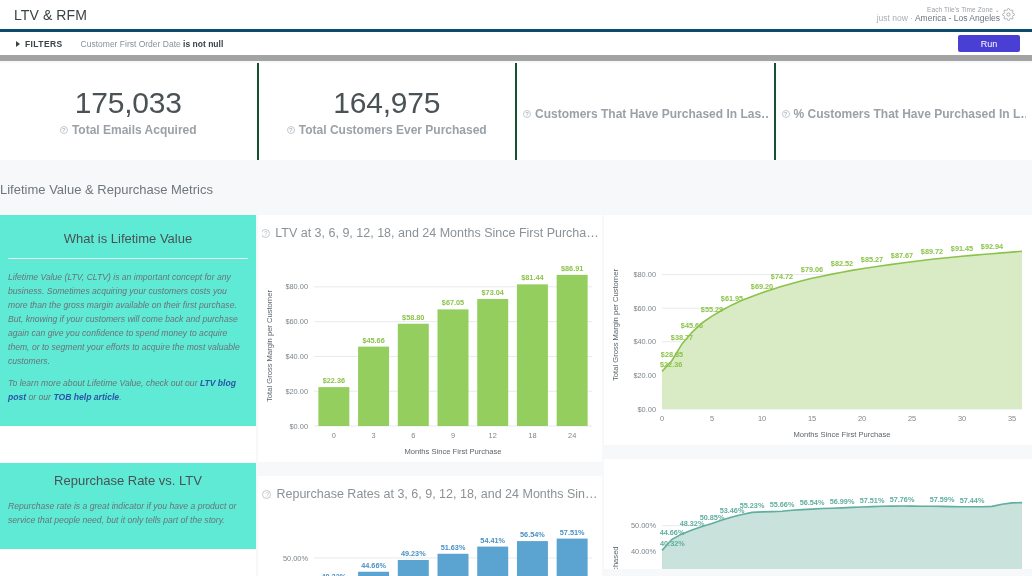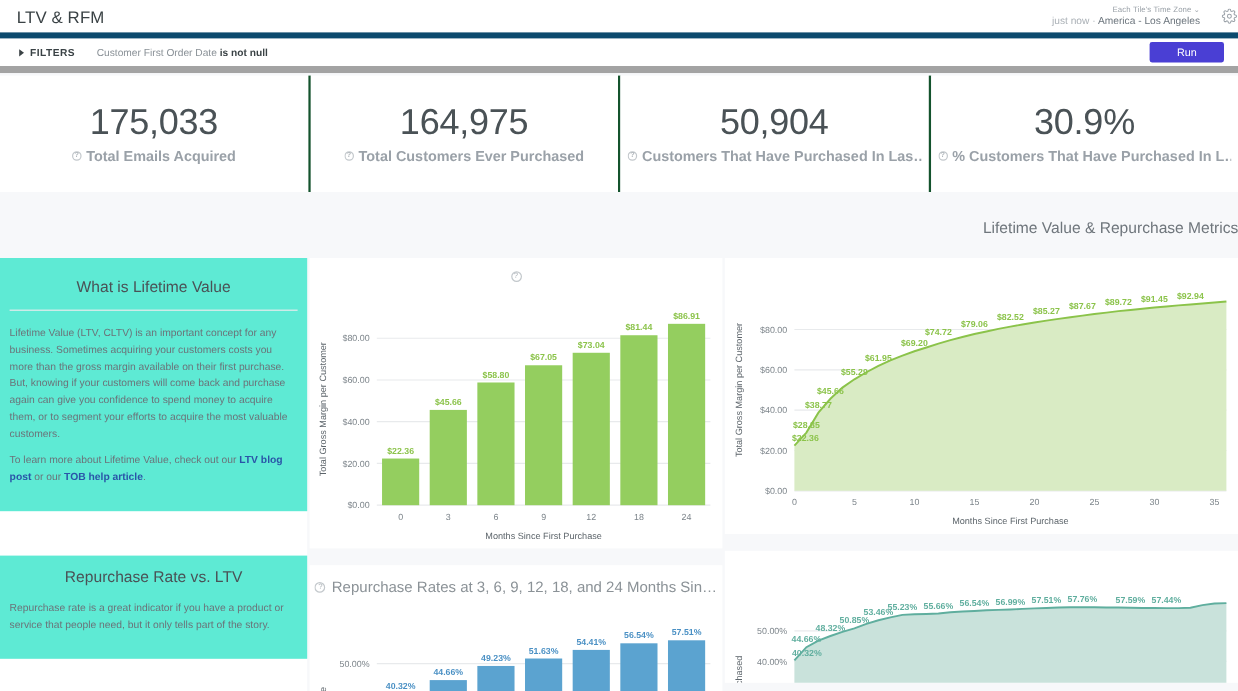--- a/index.html
+++ b/index.html
@@ -8,27 +8,27 @@
     font-family: "Liberation Sans", sans-serif;
     background: #f7f8fa;
     overflow: hidden;
     color: #3a4245;
   }
 
   
   .topbar {
     height: 32px; background: #fff;
     display: flex; align-items: center;
-    padding: 0 0 0 14px;
-    border-bottom: 5px solid #0c4a6e;
+    padding: 0 16px 0 14px;
+    border-bottom: 3px solid #0c4a6e;
     position: relative;
   }
   .dash-title { font-size: 14px; color: #3a4245; font-weight: 400; letter-spacing: .1px; }
   .topbar-right {
-    margin-left: auto; display: flex; align-items: flex-end; gap: 16px;
+    margin-left: auto; display: flex; align-items: flex-end; gap: 0;
   }
   .tz-block { text-align: right; line-height: 1.15; }
   .tz-top {
     font-size: 6.5px; color: #9aa1a8; letter-spacing: .1px;
   }
   .tz-caret { font-size: 6px; color: #9aa1a8; }
   .tz-bottom { font-size: 8.5px; color: #6c757d; }
   .tz-bottom .ago { color: #aab0b6; }
   .gear-btn {
     width: 16px; height: 16px; margin-bottom: 1px;
@@ -86,39 +86,40 @@
   }
   .qmark {
     width: 8px; height: 8px; border-radius: 50%;
     border: 1px solid #c3c8cc; color: #b0b6bb;
     font-size: 6px; line-height: 6px; text-align: center;
     flex: 0 0 auto;
   }
 
   
   .section-title {
-    text-align: right; font-size: 13px; color: #6f767c;
+    text-align: left; font-size: 13px; color: #6f767c;
     font-weight: 400; padding: 22px 0 18px 0;
   }
 
   
   .grid { display: flex; gap: 2px; padding: 0 0 0 0; }
   .col-text { width: 256px; flex: 0 0 256px; background: #fff; }
   .col-a { width: 344px; flex: 0 0 344px; }
   .col-b { flex: 1 1 auto; }
 
   .text-card { background: #5eead4; padding: 10px 8px 12px 8px; }
   .text-card h3 {
     text-align: center; font-size: 13px; font-weight: 400;
     color: #4a5256; padding: 6px 0 12px 0;
   }
   .hr { height: 1px; background: #e9ebed; margin: 0 0 12px 0; }
   .text-card p {
     font-size: 8.6px; line-height: 1.62; color: #6b7379;
     margin-bottom: 9px;
+    font-style: italic;
   }
   .text-card a { color: #2a55a8; font-weight: bold; text-decoration: none; }
 
   .chart-card { background: #fff; padding: 8px 4px 4px 4px; }
   .chart-title {
     text-align: center; font-size: 12.5px; color: #8b9297; font-weight: 400;
     display: flex; align-items: center; justify-content: center; gap: 5px;
     white-space: nowrap; overflow: hidden; padding: 3px 4px 0 4px;
   }
   .chart-title .qmark { width: 9px; height: 9px; font-size: 6.5px; line-height: 7px; }
@@ -177,28 +178,26 @@
     </div>
   </div>
   <div class="kpi-tile">
     <div class="kpi-value">164,975</div>
     <div class="kpi-label">
       <span class="qmark">?</span>
       <span>Total Customers Ever Purchased</span>
     </div>
   </div>
   <div class="kpi-tile">
-    <div class="kpi-value">50,904</div>
     <div class="kpi-label">
       <span class="qmark">?</span>
       <span>Customers That Have Purchased In Las…</span>
     </div>
   </div>
   <div class="kpi-tile">
-    <div class="kpi-value">30.9%</div>
     <div class="kpi-label">
       <span class="qmark">?</span>
       <span>% Customers That Have Purchased In L…</span>
     </div>
   </div>
 </div>
 
 <div class="section-title">Lifetime Value &amp; Repurchase Metrics</div>
 
 <div class="grid">
@@ -214,20 +213,21 @@
     <div class="text-card" style="padding-top:4px">
       <h3>Repurchase Rate vs. LTV</h3>
       <p>Repurchase rate is a great indicator if you have a product or service that people need, but it only tells part of the story.</p>
     </div>
   </div>
 
   <div class="col-a">
     <div class="chart-card">
       <div class="chart-title">
         <span class="qmark">?</span>
+        <span>LTV at 3, 6, 9, 12, 18, and 24 Months Since First Purcha…</span>
       </div>
       <svg id="svg-ltv-bar" width="336" height="218">
           <line x1="52" y1="186" x2="330" y2="186" class="gridline"></line>
           <text x="46" y="188.6" text-anchor="end" class="ax-label">$0.00</text>
           <line x1="52" y1="151.2173913043478" x2="330" y2="151.2173913043478" class="gridline"></line>
           <text x="46" y="153.8173913043478" text-anchor="end" class="ax-label">$20.00</text>
           <line x1="52" y1="116.43478260869566" x2="330" y2="116.43478260869566" class="gridline"></line>
           <text x="46" y="119.03478260869565" text-anchor="end" class="ax-label">$40.00</text>
           <line x1="52" y1="81.65217391304347" x2="330" y2="81.65217391304347" class="gridline"></line>
           <text x="46" y="84.25217391304346" text-anchor="end" class="ax-label">$60.00</text>

